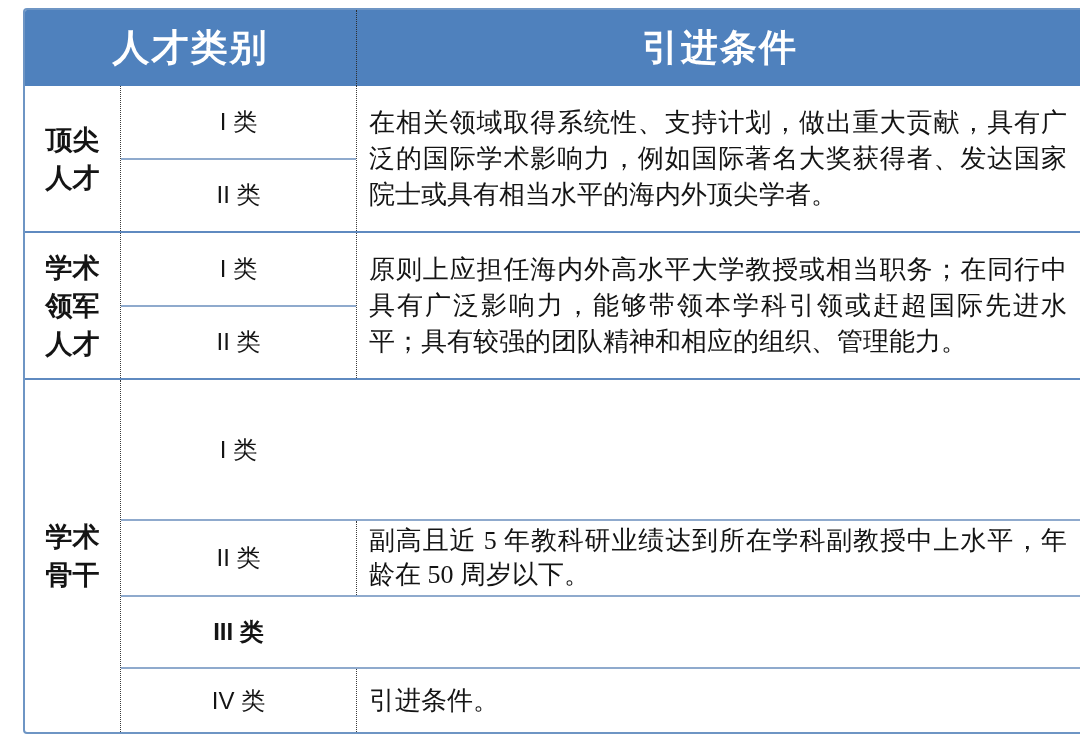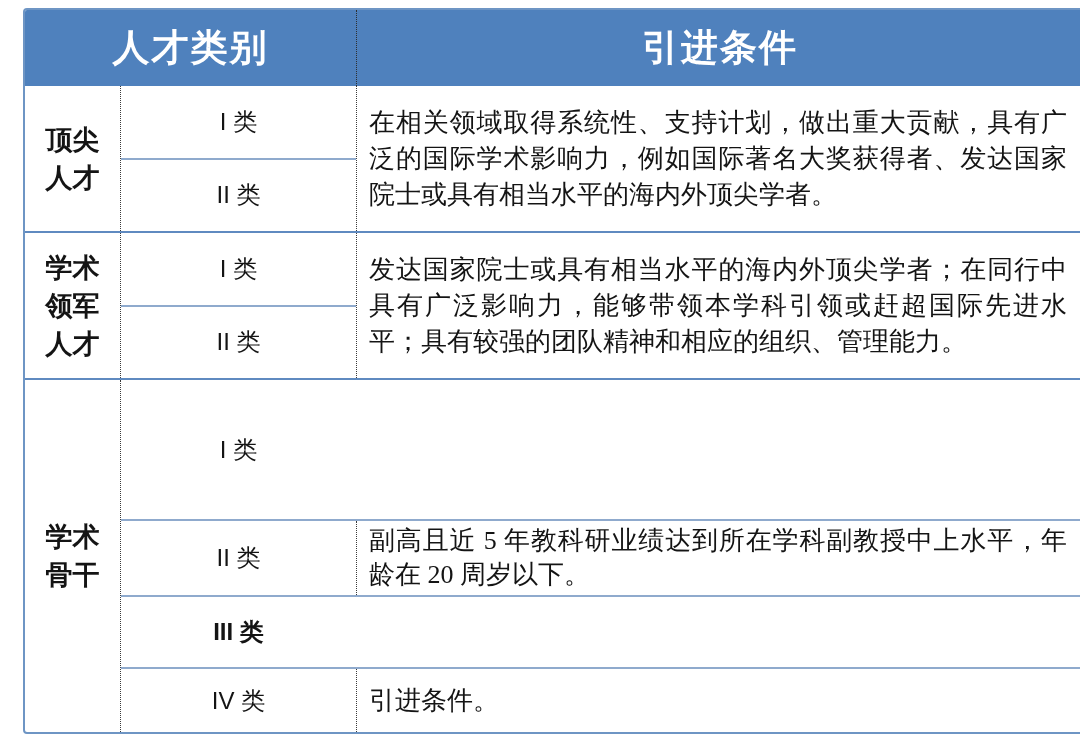--- a/index.html
+++ b/index.html
@@ -116,37 +116,37 @@
 
     <div class="sec sec2">
       <div class="cat">学术
 领军
 人才</div>
       <div class="mid">
         <div class="tier">I 类</div>
         <div class="tier">II 类</div>
       </div>
       <div class="cond">
-        <div class="cond-inner">发达国家院士或具有相当水平的海内外顶尖学者；在同行中具有广泛影响力，能够带领本学科引领或赶超国际先进水平；具有较强的团队精神和相应的组织、管理能力。</div>
+        <div class="cond-inner">原则上应担任海内外高水平大学教授或相当职务；在同行中具有广泛影响力，能够带领本学科引领或赶超国际先进水平；具有较强的团队精神和相应的组织、管理能力。</div>
       </div>
     </div>
 
     <div class="sec sec3">
       <div class="cat">学术
 骨干</div>
       <div class="rows">
 
         <div class="row3 row3-1">
           <div class="tier3">I 类</div>
         </div>
 
         <div class="row3 row3-2">
           <div class="tier3">II 类</div>
           <div class="cond3">
-            <div class="cond3-inner">副高且近 5 年教科研业绩达到所在学科副教授中上水平，年龄在 20 周岁以下。</div>
+            <div class="cond3-inner">副高且近 5 年教科研业绩达到所在学科副教授中上水平，年龄在 50 周岁以下。</div>
           </div>
         </div>
 
         <div class="row3 row3-3">
           <div class="tier3">III 类</div>
         </div>
 
         <div class="row3 row3-4">
           <div class="tier3">IV 类</div>
           <div class="cond3">

